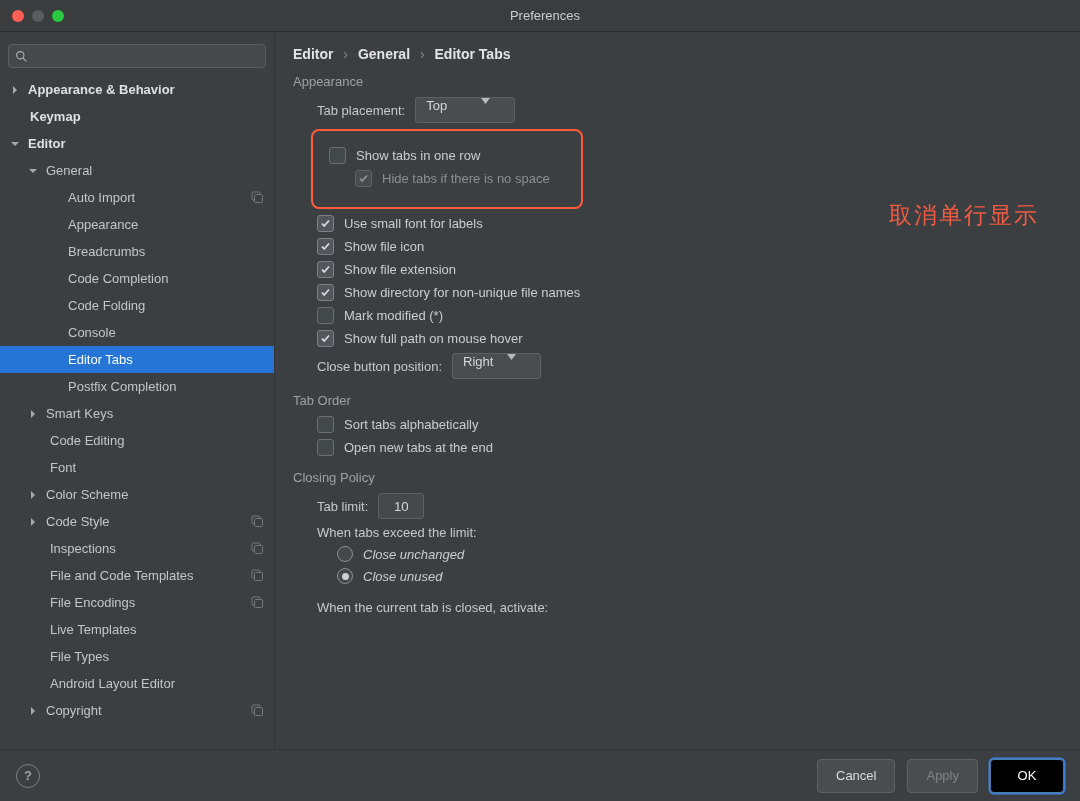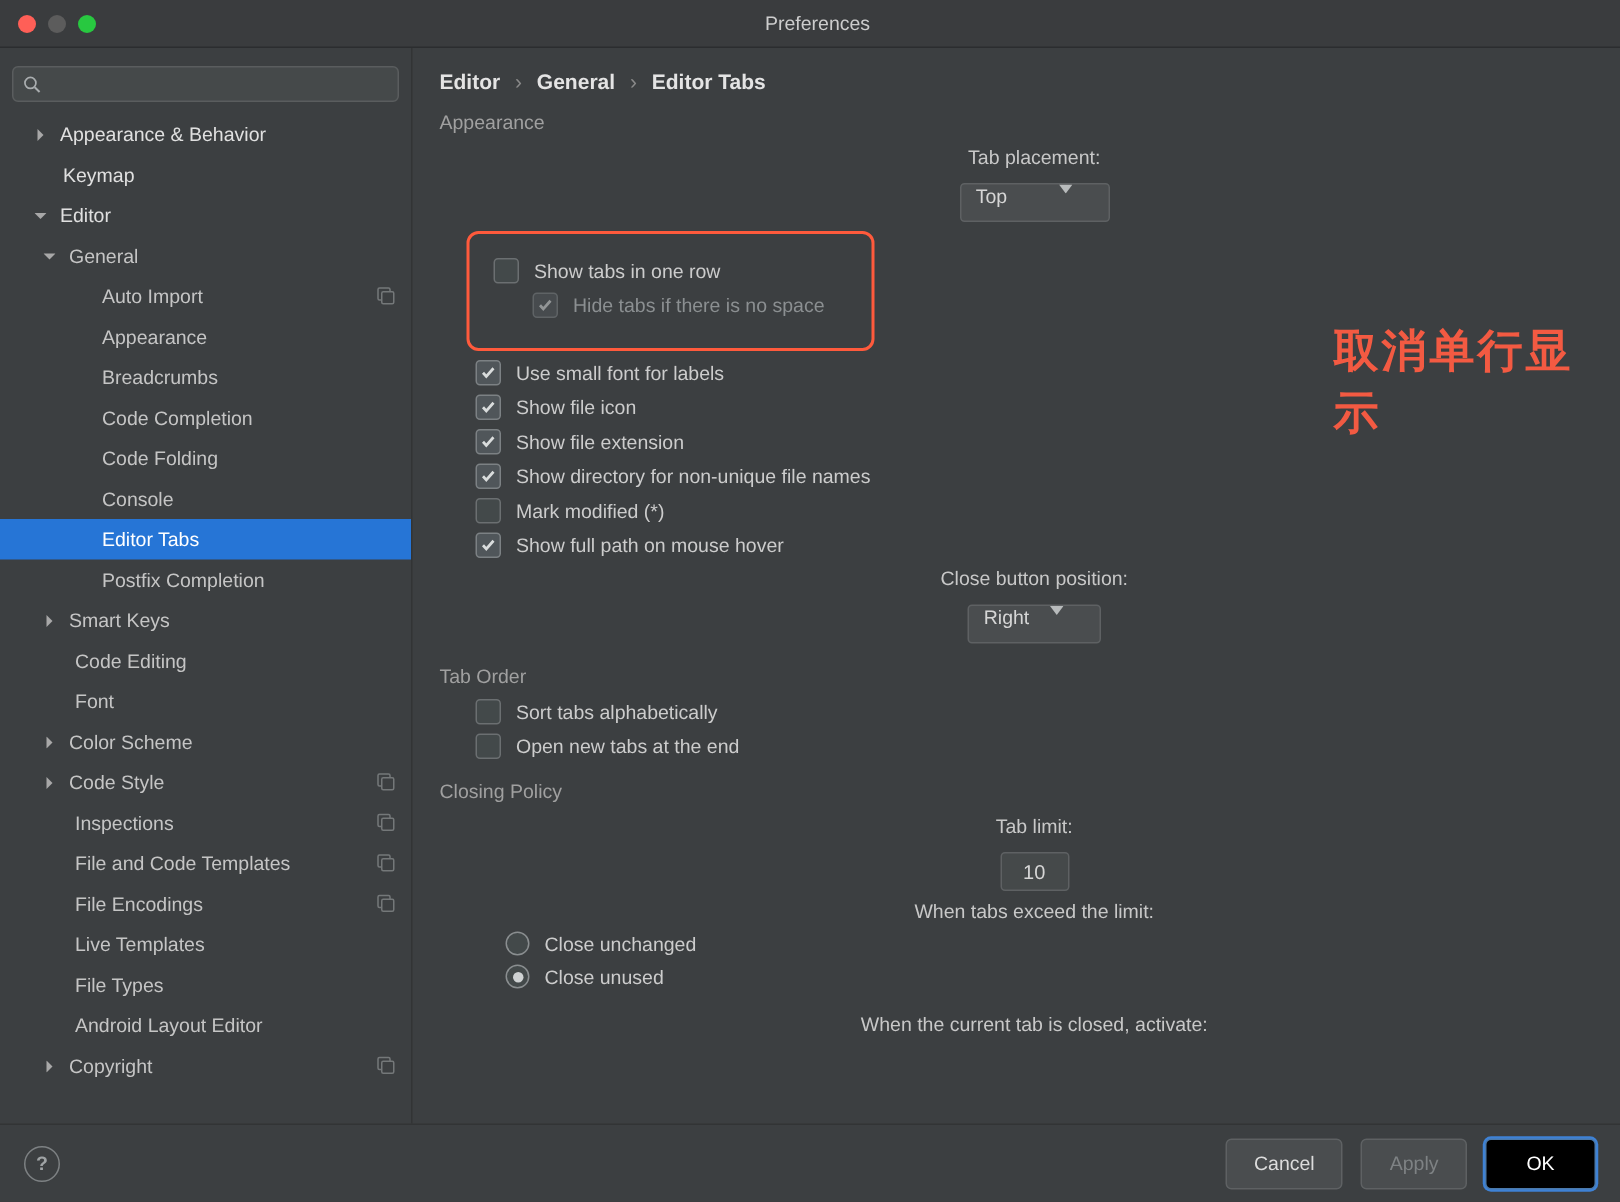--- a/index.html
+++ b/index.html
@@ -80,21 +80,21 @@
   .mag-icon svg { display:block; }
   .tree { flex: 1; overflow: auto; }
   .tree-row {
     display: flex;
     align-items: center;
     height: 27px;
     padding-right: 8px;
     color: #c5c5c5;
     position: relative;
   }
-  .tree-row.bold { font-weight: 400; color: #e0e0e0; margin-left: 12px; }
+  .tree-row.bold { font-weight: 700; color: #e0e0e0; }
   .tree-row.selected { background: #2675d6; color: #ffffff; }
   .chev { width: 10px; display:inline-flex; justify-content:center; color:#a8a8a8; }
   .lvl0 { padding-left: 10px; }
   .lvl1 { padding-left: 28px; }
   .lvl0-n { padding-left: 30px; }  
   .lvl1-n { padding-left: 50px; }
   .lvl2-n { padding-left: 68px; }
   .copy-badge {
     position: absolute;
     right: 10px;
@@ -126,21 +126,20 @@
   .section-head {
     color: #a0a0a0;
     margin: 14px 0 8px 0;
     font-size: 13px;
   }
   .form-row {
     display: flex;
     align-items: center;
     gap: 10px;
     margin: 6px 0 6px 24px;
-    flex-direction: column;
   }
   .form-row label.key { color: #c8c8c8; }
   .select {
     display: flex;
     align-items: flex-start;
     justify-content: space-between;
     background: #4a4d4f;
     border: 1px solid #5e6163;
     border-radius: 3px;
     height: 26px;
@@ -154,24 +153,24 @@
     border: 2.5px solid #ff5a3c;
     border-radius: 8px;
     padding: 10px 16px 14px 16px;
     margin: 6px 0 6px 18px;
     width: 272px;
   }
   .hi-box .check-row { margin-left: 0; }
   .annotation {
     position: absolute;
     left: 614px;
-    top: 144px;
+    top: 130px;
     color: #f35a42;
-    font-size: 30px;
-    font-weight: 700;
+    font-size: 23px;
+    font-weight: 400;
     letter-spacing: 2px;
   }
   .check-row {
     display: flex;
     align-items: center;
     gap: 10px;
     margin: 6px 0 6px 24px;
     color: #cccccc;
   }
   .check {
@@ -184,20 +183,21 @@
   }
   .check.unchecked { background:#43494a; border:1px solid #6b6f71; }
   .check.checked   { background:#50565a; border:1px solid #7c8184; }
   .check.checked svg path { stroke:#d9dcdc; }
   .check.disabled  { opacity: 0.55; }
   .check.disabled + span { color:#8b8f91; }
   .radio-row {
     display: flex; align-items: center; gap: 10px;
     margin: 6px 0 6px 44px;
     color: #cccccc;
+    font-style: italic;
   }
   .radio {
     width: 16px; height: 16px;
     border-radius: 50%;
     border: 1.5px solid #8a8e90;
     display: inline-flex;
     align-items: center;
     justify-content: center;
     flex-shrink: 0;
     background: #43494a;

